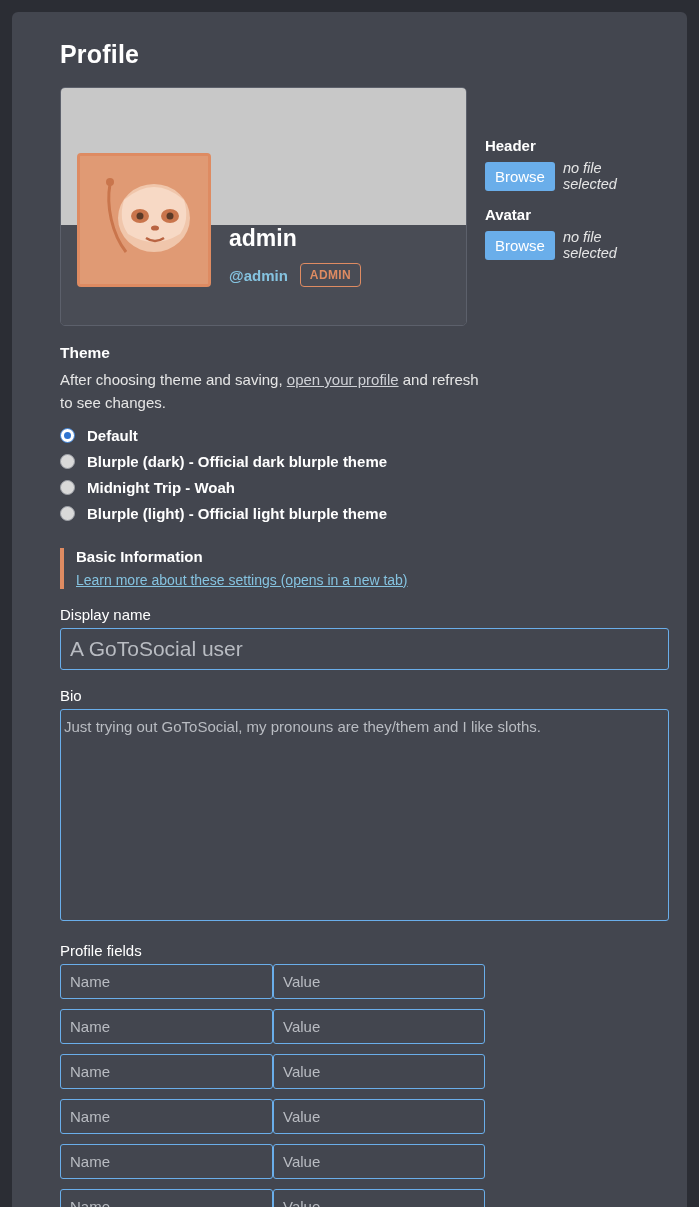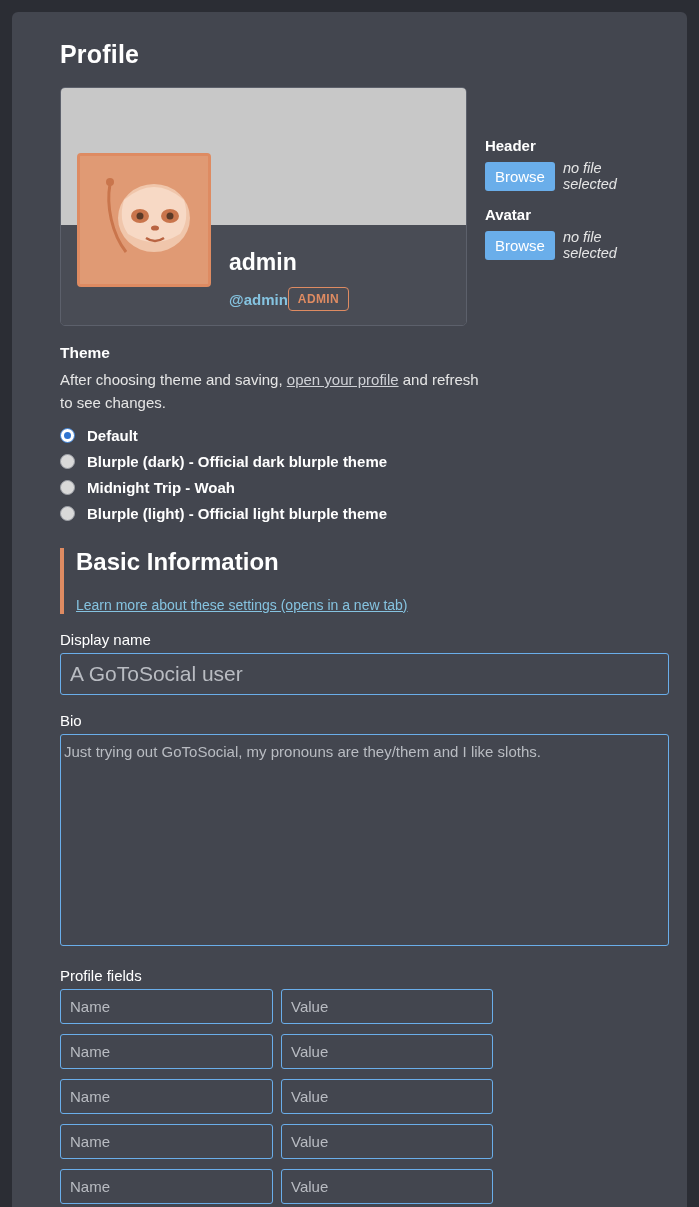--- a/index.html
+++ b/index.html
@@ -68,32 +68,33 @@
     border: 3px solid #de8b62;
     border-radius: 4px;
     background: #e09a74;
     overflow: hidden;
     box-sizing: border-box;
   }
   .avatar svg { display:block; }
   .acct-block {
     position: absolute;
     left: 168px;
-    top: 24px;
+    top: 0;
   }
   .display-name {
     color: #ffffff;
     font-size: 23px;
     font-weight: bold;
     margin: 0;
   }
   .handle-row {
     margin-top: 11px;
     display: flex;
     align-items: center;
+    gap: 12px;
   }
   .handle {
     color: #85c3e0;
     font-size: 15px;
     font-weight: bold;
   }
   .role-badge {
     border: 1px solid #de8b62;
     color: #de8b62;
     font-size: 12px;
@@ -186,23 +187,23 @@
     font-weight: bold;
   }
   
   .basic-info {
     border-left: 4px solid #de8b62;
     padding-left: 12px;
     margin-top: 26px;
   }
   .basic-info h2 {
     color: #ffffff;
-    font-size: 24px;
-    font-weight: bold;
-    margin: 0 0 20px 0;
+    font-size: 15px;
+    font-weight: bold;
+    margin: 0 0 6px 0;
   }
   .basic-info a {
     color: #85c3e0;
     font-size: 14px;
     text-decoration: underline;
   }
   .field-label {
     color: #ffffff;
     font-size: 15px;
     font-weight: normal;
@@ -234,21 +235,20 @@
     border-radius: 3px;
     color: #ffffff;
     font-size: 15px;
     padding: 8px 3px;
     resize: none;
     font-family: "Liberation Sans", sans-serif;
   }
   
   .pf-row {
     display: flex;
-    gap: 8px;
     margin-bottom: 10px;
   }
   input.small-input {
     box-sizing: border-box;
     background: #43464f;
     border: 1px solid #6aaeea;
     border-radius: 3px;
     color: #ffffff;
     font-size: 15px;
     padding: 8px 9px;

